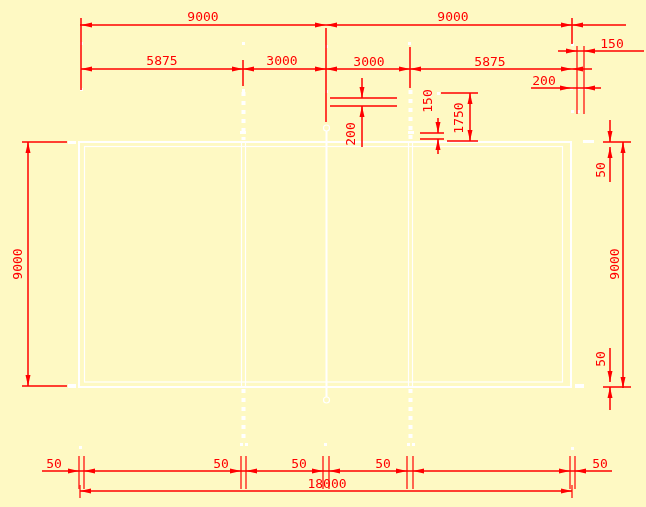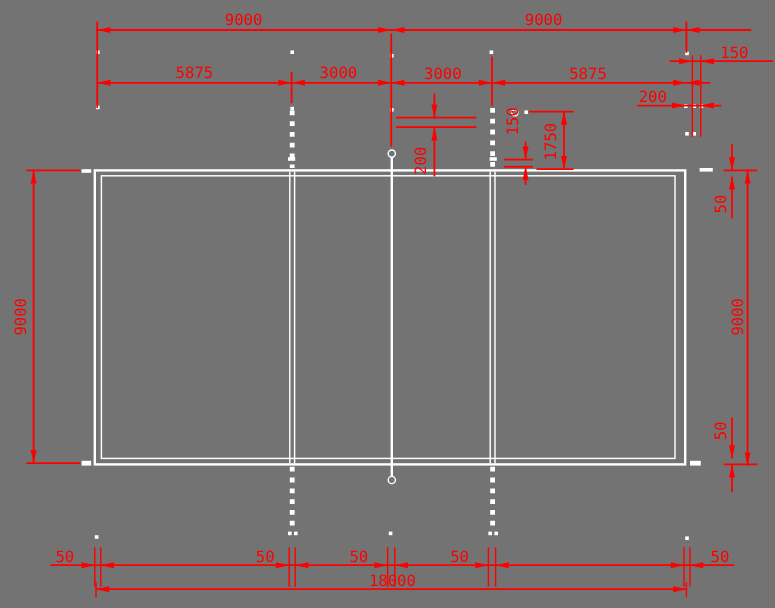--- a/index.html
+++ b/index.html
@@ -1,16 +1,16 @@
 <!DOCTYPE html>
 <html><head>
 <meta charset="utf-8">
 <style>
   html,body{margin:0;padding:0;background:#000;}
-  #stage{position:relative;width:646px;height:507px;background:#737373;overflow:hidden;
+  #stage{position:relative;width:646px;height:507px;background:#fef9c3;overflow:hidden;
          font-family:"DejaVu Sans Mono", monospace;text-align:center;}
   svg{position:absolute;left:0;top:0;}
   text{font-family:"DejaVu Sans Mono", monospace;font-size:13px;fill:#ff0000;}
   .red{stroke:#ff0000;stroke-width:1.5;fill:none;}
   .redthin{stroke:#ff0000;stroke-width:1.2;fill:none;}
   .arr{fill:#ff0000;stroke:none;}
   .white2{stroke:#ffffff;stroke-width:2;fill:none;}
   .white1{stroke:#ffffff;stroke-width:1.2;fill:none;}
   .wdash{stroke:#ffffff;stroke-width:4;fill:none;stroke-dasharray:4 5;}
   .wdot{fill:#ffffff;stroke:none;}

